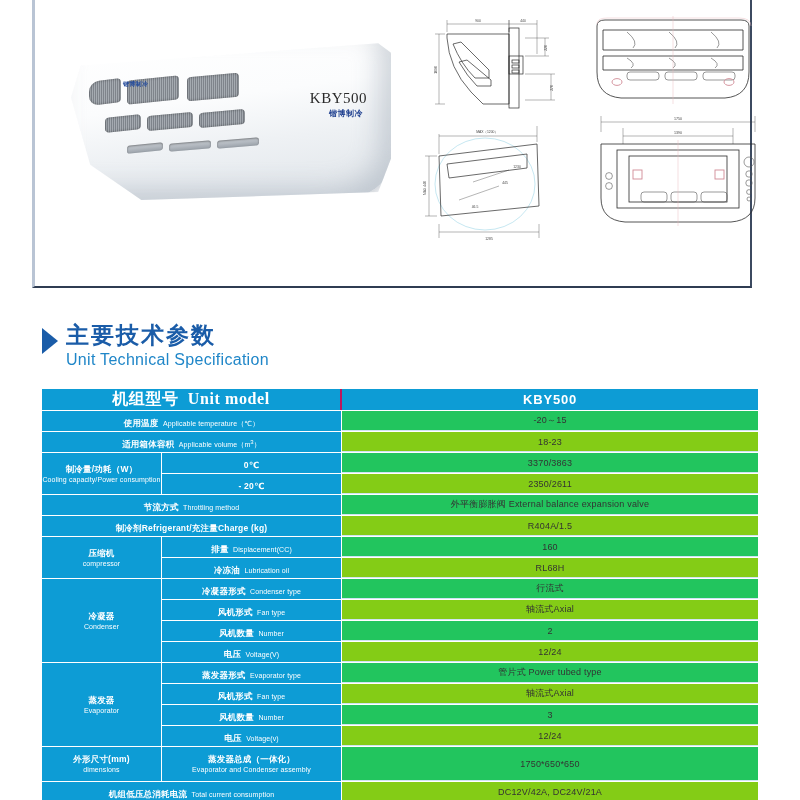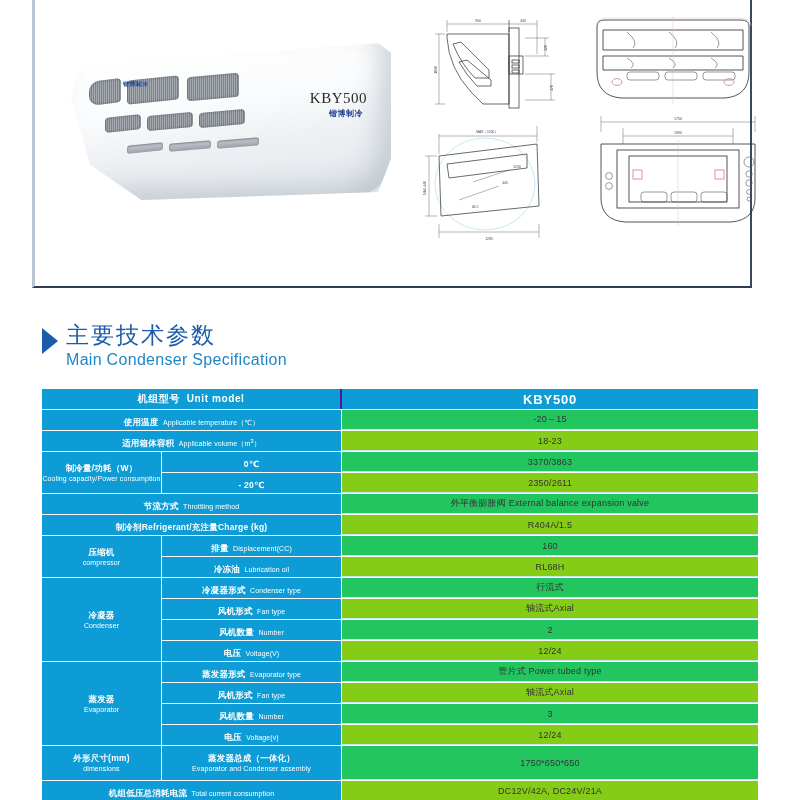--- a/index.html
+++ b/index.html
@@ -71,21 +71,21 @@
   .heading { position: absolute; left: 42px; top: 322px; }
   .heading-arrow {
     position: absolute; left: 0; top: 6px;
     width: 0; height: 0;
     border-top: 13px solid transparent;
     border-bottom: 13px solid transparent;
     border-left: 16px solid #1a5ca8;
   }
   .heading-cn {
     margin-left: 24px;
-    font-size: 23px; font-weight: 400; color: #1a5ca8; letter-spacing: 2px;
+    font-size: 23px; font-weight: 700; color: #1a5ca8; letter-spacing: 2px;
     line-height: 27px;
   }
   .heading-en {
     margin-left: 24px;
     font-size: 16px; color: #1f86c8; letter-spacing: .3px; line-height: 22px;
   }
 
   
   .spec-table {
     position: absolute; left: 42px; top: 388px;
@@ -110,22 +110,22 @@
 
   .val {
     background: #84cc16; color: #333333;
     font-size: 9px; letter-spacing: .2px;
     border-bottom: 1px solid #cfe4f2;
   }
   .val.alt { background: #22c55e; }
 
   .hdr-lbl {
     background: #0d9cd5; color: #ffffff;
-    font-size: 10px; font-weight: 700; letter-spacing: .6px;
-    height: 36px; border-right: 2px solid #4c1d95;
+    font-size: 16px; font-weight: 700; letter-spacing: .6px;
+    height: 36px; border-right: 2px solid #be185d; font-family: Liberation Serif, serif;
   }
   .hdr-val {
     background: #0d9cd5; color: #ffffff;
     font-size: 13px; font-weight: 700; letter-spacing: .8px;
     height: 36px;
   }
   sup { font-size: 6px; vertical-align: super; }
 </style>
 </head>
 <body>
@@ -295,21 +295,21 @@
         <g stroke="#e8b9bf" stroke-width="0.45" fill="none">
           <line x1="95" y1="34" x2="95" y2="120"></line>
         </g>
       </svg>
     </div>
   </div>
 
   <div class="heading">
     <div class="heading-arrow"></div>
     <div class="heading-cn">主要技术参数</div>
-    <div class="heading-en">Main Condenser Specification</div>
+    <div class="heading-en">Unit Technical Specification</div>
   </div>
 
   <table class="spec-table">
     <colgroup>
       <col style="width:120px">
         <col style="width:180px">
         <col style="width:416px">
     </colgroup>
     <tbody id="spec-body">
         <tr>

